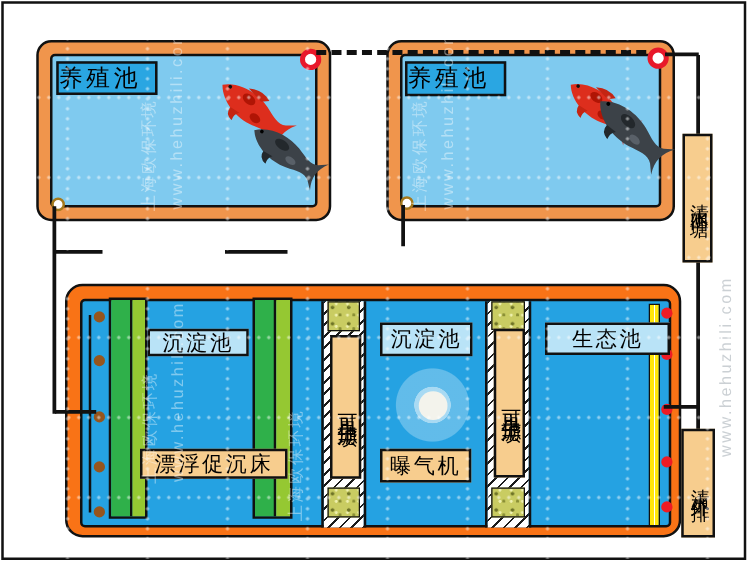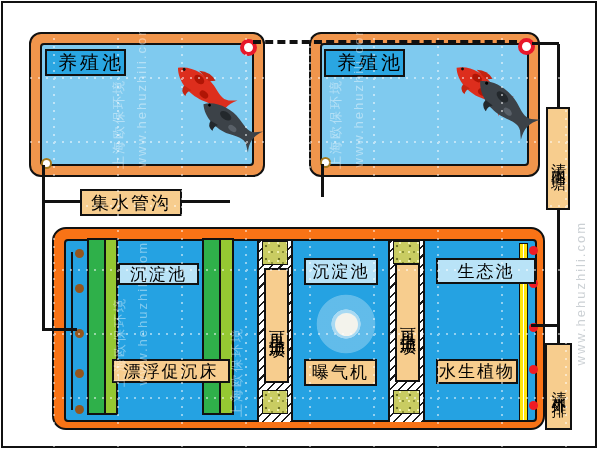--- a/index.html
+++ b/index.html
@@ -3,21 +3,21 @@
 <meta charset="utf-8">
 <style>
   * { box-sizing: border-box; margin: 0; padding: 0; }
   body { font-family: "Liberation Sans", "DejaVu Sans", sans-serif; background: #fff; }
   #canvas { position: relative; width: 600px; height: 450px; background: #fff; overflow: hidden; }
   .frame { position: absolute; left: 1px; top: 1px; width: 596px; height: 447px; border: 2px solid #111; z-index: 1; }
 
   
   .pond { position: absolute; background: #f0954c; border: 2px solid #111; border-radius: 12px; z-index: 2; }
   .pond-water { position: absolute; left: 9px; top: 9px; right: 9px; bottom: 9px; background: #7fcaef; border: 2px solid #111; border-radius: 4px; }
-  .pond-label { position: absolute; background: #2aa6e2; border: 2.5px solid #111; display: flex; align-items: center; justify-content: flex-end; font-size: 19px; letter-spacing: 3px; color: #000; z-index: 10; }
+  .pond-label { position: absolute; background: #2aa6e2; border: 2.5px solid #111; display: flex; align-items: center; justify-content: flex-start; font-size: 19px; letter-spacing: 3px; color: #000; z-index: 10; }
 
   
   .tan { background: #f7cd8e; border: 2.5px solid #111; color: #000; }
   .blue-box { background: #b9e3f7; border: 2.5px solid #111; color: #000; }
   .hlabel { position: absolute; display: flex; align-items: center; justify-content: center; font-size: 17px; letter-spacing: 2px; z-index: 10; }
   .vlabel { position: absolute; display: flex; align-items: center; justify-content: center; writing-mode: vertical-rl; text-orientation: upright; font-size: 15px; letter-spacing: 4px; z-index: 10; }
 
   
   .pline { position: absolute; background: #111; z-index: 5; }
   .dashline { position: absolute; border-top: 4px dashed #111; z-index: 6; }
@@ -126,23 +126,20 @@
     </svg>
     <svg class="koi" style="left:153px; top:52px; transform:rotate(44deg);" viewBox="0 0 80 36">
       <path d="M7,18 C16,7 34,4 48,8 C58,11 64,14 70,10 L77,4 C71,14 71,22 77,32 L70,26 C64,22 58,25 48,28 C34,32 16,29 7,18 Z" fill="#3c4248"></path>
       <path d="M24,28 q0,7 8,8 q-2,-5 1,-9 Z" fill="#23282c"></path>
       <ellipse cx="34" cy="14" rx="7" ry="4" fill="#23282c"></ellipse>
       <ellipse cx="48" cy="21" rx="5" ry="3" fill="#596068"></ellipse>
       <circle cx="13" cy="15" r="1.6" fill="#000"></circle>
     </svg>
   </div>
 
-  <div class="hlabel tan" style="left:80px; top:189px; width:102px; height:27px; font-size:18px;">
-    <span>集水管沟</span>
-  </div>
 
 
   <div class="vlabel tan" style="left:546px; top:107px; width:24px; height:103px;">
     <span>清水回塘</span>
   </div>
   <div class="vlabel tan" style="left:545px; top:343px; width:27px; height:87px;">
     <span>清水外排</span>
   </div>
 
   <div class="tank">
@@ -197,23 +194,20 @@
       <span>漂浮促沉床</span>
     </div>
     <div class="hlabel blue-box" style="left:250px; top:29px; width:74px; height:27px;">
       <span>沉淀池</span>
     </div>
     <div class="hlabel tan" style="left:250px; top:130px; width:73px; height:27px;">
       <span>曝气机</span>
     </div>
     <div class="hlabel blue-box" style="left:382px; top:29px; width:100px; height:26px;">
       <span>生态池</span>
-    </div>
-    <div class="hlabel tan" style="left:382px; top:130px; width:82px; height:25px;">
-      <span>水生植物</span>
     </div>
   </div>
 
   <span class="wm wm-light" style="left:64px; top:105px; width:110px;">上海欧保环境</span>
   <span class="wm wm-light" style="left:86px; top:105px; width:110px;">www.hehuzhili.com</span>
   <span class="wm wm-light" style="left:281px; top:105px; width:110px;">上海欧保环境</span>
   <span class="wm wm-light" style="left:303px; top:105px; width:110px;">www.hehuzhili.com</span>
   <span class="wm wm-light" style="left:65px; top:323px; width:110px;">上海欧保环境</span>
   <span class="wm wm-light" style="left:87px; top:323px; width:110px;">www.hehuzhili.com</span>
   <span class="wm wm-light" style="left:192px; top:363px; width:90px;">上海欧保环境</span>

